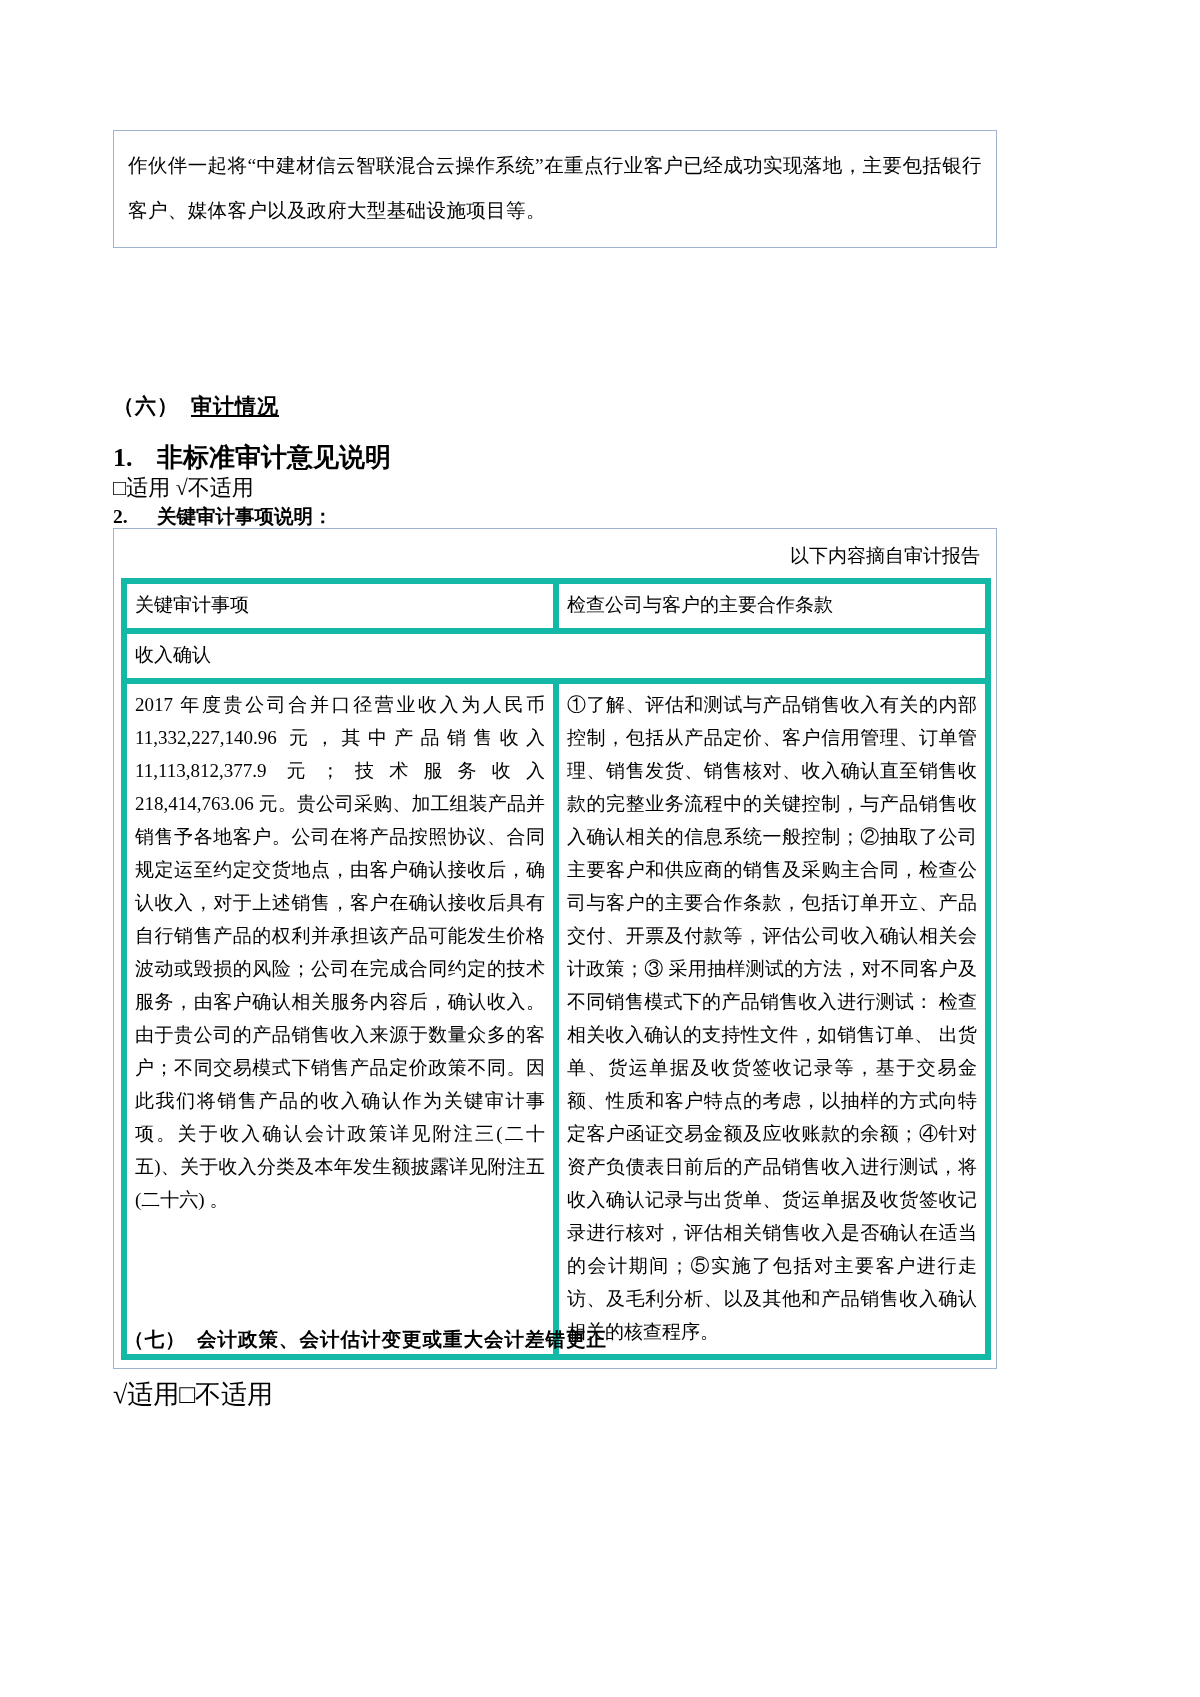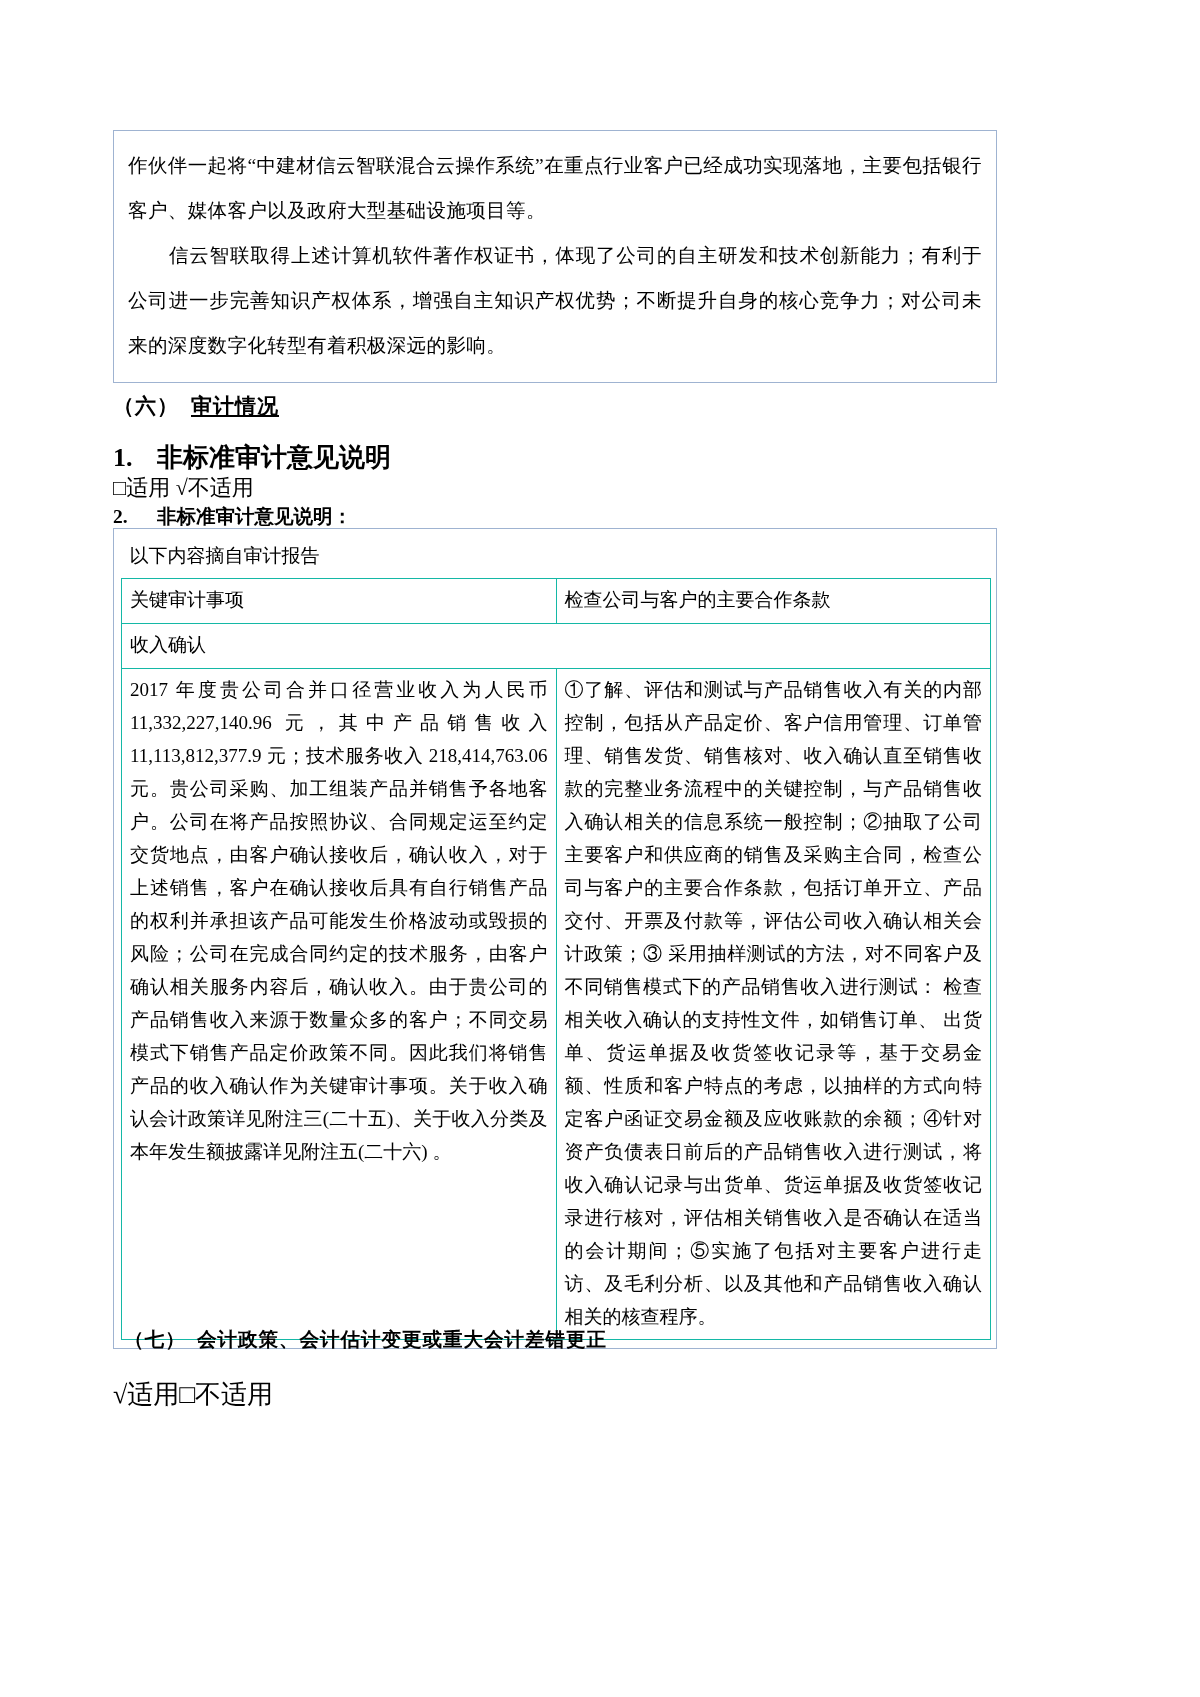--- a/index.html
+++ b/index.html
@@ -92,30 +92,31 @@
     box-sizing: border-box;
     padding: 0;
   }
   table.audit {
     border-collapse: collapse;
     width: 870px;
     margin: 6px 7px 8px 7px;
     table-layout: fixed;
   }
   table.audit td {
-    border: 1px solid #14b8a6;
+    border: 6px solid #14b8a6;
     vertical-align: top;
     padding: 4px 8px 6px 8px;
     font-size: 19px;
     line-height: 33px;
   }
   td.nobord {
     border: none !important;
     padding-left: 10px;
     padding-bottom: 2px;
+    text-align: right;
   }
   .cell-head { height: 34px; }
   .col-left { width: 418px; }
   .col-right { width: 452px; }
   .just {
     text-align: justify;
     text-justify: inter-ideograph;
   }
 
   
@@ -137,34 +138,33 @@
     font-size: 26px;
   }
 </style>
 </head>
 <body>
 
 <div class="page">
 
   <div class="top-block">
     <div class="para">作伙伴一起将“中建材信云智联混合云操作系统”在重点行业客户已经成功实现落地，主要包括银行客户、媒体客户以及政府大型基础设施项目等。</div>
-    <div class="para indent">信云智联取得上述计算机软件著作权证书，体现了公司的自主研发和技术创新能力；有利于公司进一步完善知识产权体系，增强自主知识产权优势；不断提升自身的核心竞争力；对公司未来的深度数字化转型有着积极深远的影响。</div>
   </div>
 
   <div class="sec-heading h-six">
     <span class="num">（六）</span><span>审计情况</span>
   </div>
 
   <div class="h-item1">
     <span class="num">1.</span><span>非标准审计意见说明</span>
   </div>
   <div class="opt-line1">□适用 √不适用</div>
 
   <div class="h-item2">
-    <span class="num">2.</span><span>非标准审计意见说明：</span>
+    <span class="num">2.</span><span>关键审计事项说明：</span>
   </div>
 
   <div class="audit-table-wrap">
     <table class="audit">
       <tbody>
           <tr>
         <td class="nobord" colspan="2">以下内容摘自审计报告</td>
       </tr>
       <tr>
         <td class="col-left cell-head">关键审计事项</td>

